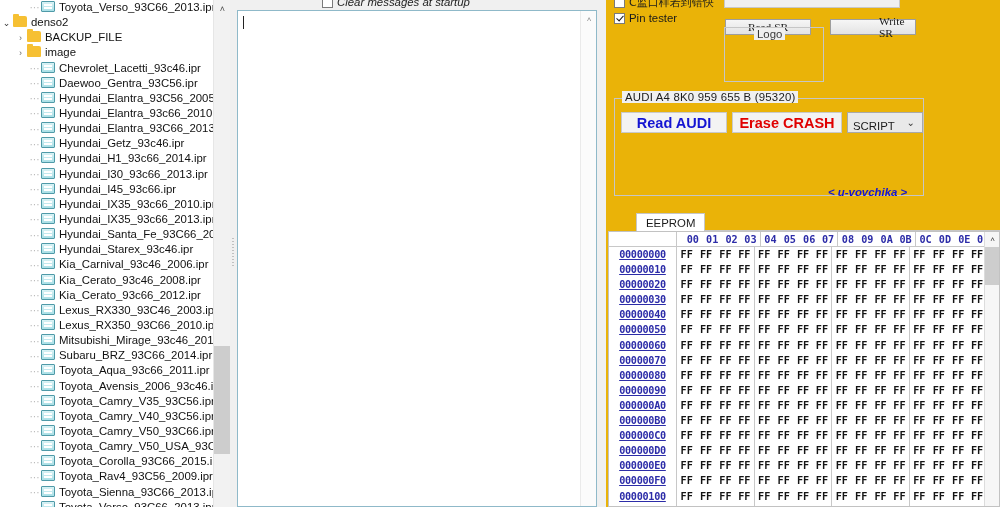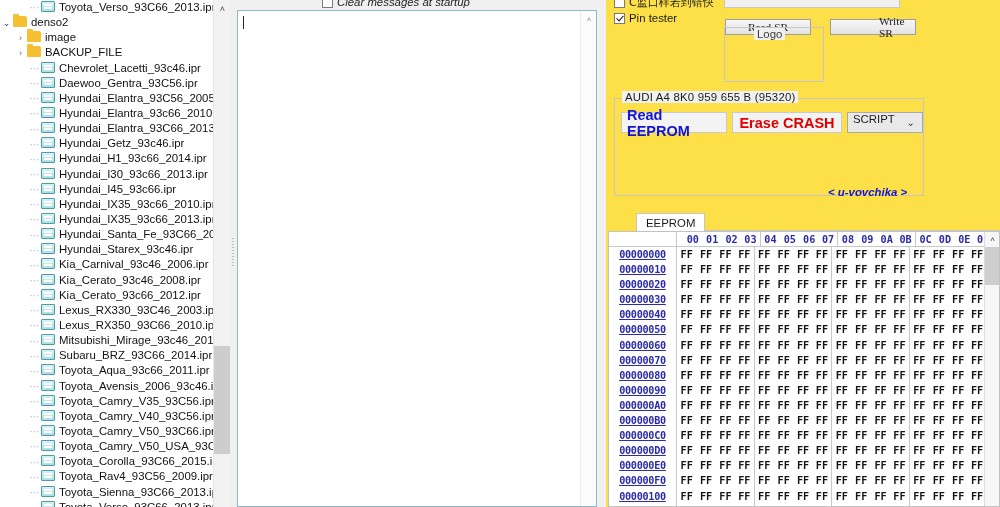--- a/index.html
+++ b/index.html
@@ -168,21 +168,21 @@
   #log-scroll .sb-arrow {
     width: 16px; height: 16px;
     display: flex; align-items: center; justify-content: center;
     color: #8a8a8a; font-size: 8px;
   }
 
   
   #right-panel {
     position: absolute; left: 606px; top: 0;
     width: 394px; height: 507px;
-    background: #fde047;
+    background: #eab308;
   }
 
   .chk-line {
     position: absolute;
     font-size: 11.4px; color: #1b1b1b;
     white-space: nowrap;
   }
   #chk-cjk { left: 8px; top: -5px; }
   #chk-pin { left: 8px; top: 12px; }
   #chk-cjk .cjk-text {
@@ -267,21 +267,21 @@
   #btn-erase-crash {
     left: 126px; width: 110px;
     color: #e00000;
   }
   #script-select {
     position: absolute;
     left: 241px; top: 112px;
     width: 76px; height: 21px;
     background: #e9e9e9;
     border: 1px solid #a9a9a9;
-    display: flex; align-items: flex-start;
+    display: flex; align-items: flex-end;
     padding-left: 5px;
     font-size: 11.4px;
     color: #1b1b1b;
     cursor: default;
   }
   #script-select .caret {
     position: absolute; right: 7px; top: 4px;
     color: #3a3a3a; font-size: 10px;
   }
   #uvovchika {
@@ -402,22 +402,22 @@
   }
 </style>
 </head>
 <body>
 
 <div id="app">
 
   <div id="tree-panel">
       <div class="tree-row indent2"><span class="dashes">···</span><span class="ico file"></span><span class="tlabel">Toyota_Verso_93C66_2013.ipr</span></div>
       <div class="tree-row"><span class="chev open">⌄</span><span class="ico folder"></span><span class="tlabel">denso2</span></div>
+      <div class="tree-row indent1"><span class="chev">›</span><span class="ico folder"></span><span class="tlabel">BACKUP_FILE</span></div>
       <div class="tree-row indent1"><span class="chev">›</span><span class="ico folder"></span><span class="tlabel">image</span></div>
-      <div class="tree-row indent1"><span class="chev">›</span><span class="ico folder"></span><span class="tlabel">BACKUP_FILE</span></div>
       <div class="tree-row indent2"><span class="dashes">···</span><span class="ico file"></span><span class="tlabel">Chevrolet_Lacetti_93c46.ipr</span></div>
       <div class="tree-row indent2"><span class="dashes">···</span><span class="ico file"></span><span class="tlabel">Daewoo_Gentra_93C56.ipr</span></div>
       <div class="tree-row indent2"><span class="dashes">···</span><span class="ico file"></span><span class="tlabel">Hyundai_Elantra_93C56_2005.ipr</span></div>
       <div class="tree-row indent2"><span class="dashes">···</span><span class="ico file"></span><span class="tlabel">Hyundai_Elantra_93c66_2010.ipr</span></div>
       <div class="tree-row indent2"><span class="dashes">···</span><span class="ico file"></span><span class="tlabel">Hyundai_Elantra_93C66_2013.ipr</span></div>
       <div class="tree-row indent2"><span class="dashes">···</span><span class="ico file"></span><span class="tlabel">Hyundai_Getz_93c46.ipr</span></div>
       <div class="tree-row indent2"><span class="dashes">···</span><span class="ico file"></span><span class="tlabel">Hyundai_H1_93c66_2014.ipr</span></div>
       <div class="tree-row indent2"><span class="dashes">···</span><span class="ico file"></span><span class="tlabel">Hyundai_I30_93c66_2013.ipr</span></div>
       <div class="tree-row indent2"><span class="dashes">···</span><span class="ico file"></span><span class="tlabel">Hyundai_I45_93c66.ipr</span></div>
       <div class="tree-row indent2"><span class="dashes">···</span><span class="ico file"></span><span class="tlabel">Hyundai_IX35_93c66_2010.ipr</span></div>
@@ -478,21 +478,21 @@
     <div id="sr-group"></div>
     <div class="sr-btn" id="btn-read-sr">Read SR</div>
     <div class="sr-btn" id="btn-write-sr">Write SR</div>
 
     <div id="logo-group"></div>
     <div id="logo-legend">Logo</div>
 
     <div id="audi-group"></div>
     <div id="audi-legend">AUDI  A4   8K0 959 655 B  (95320)</div>
 
-    <div class="crash-btn" id="btn-read-crash">Read EEPROM</div>
+    <div class="crash-btn" id="btn-read-crash">Read AUDI</div>
     <div class="crash-btn" id="btn-erase-crash">Erase CRASH</div>
 
     <div id="script-select">
       <span>SCRIPT</span>
       <span class="caret">⌄</span>
     </div>
 
     <div id="uvovchika">&lt; u-vovchika &gt;</div>
 
     <div id="eeprom-tabbar">

